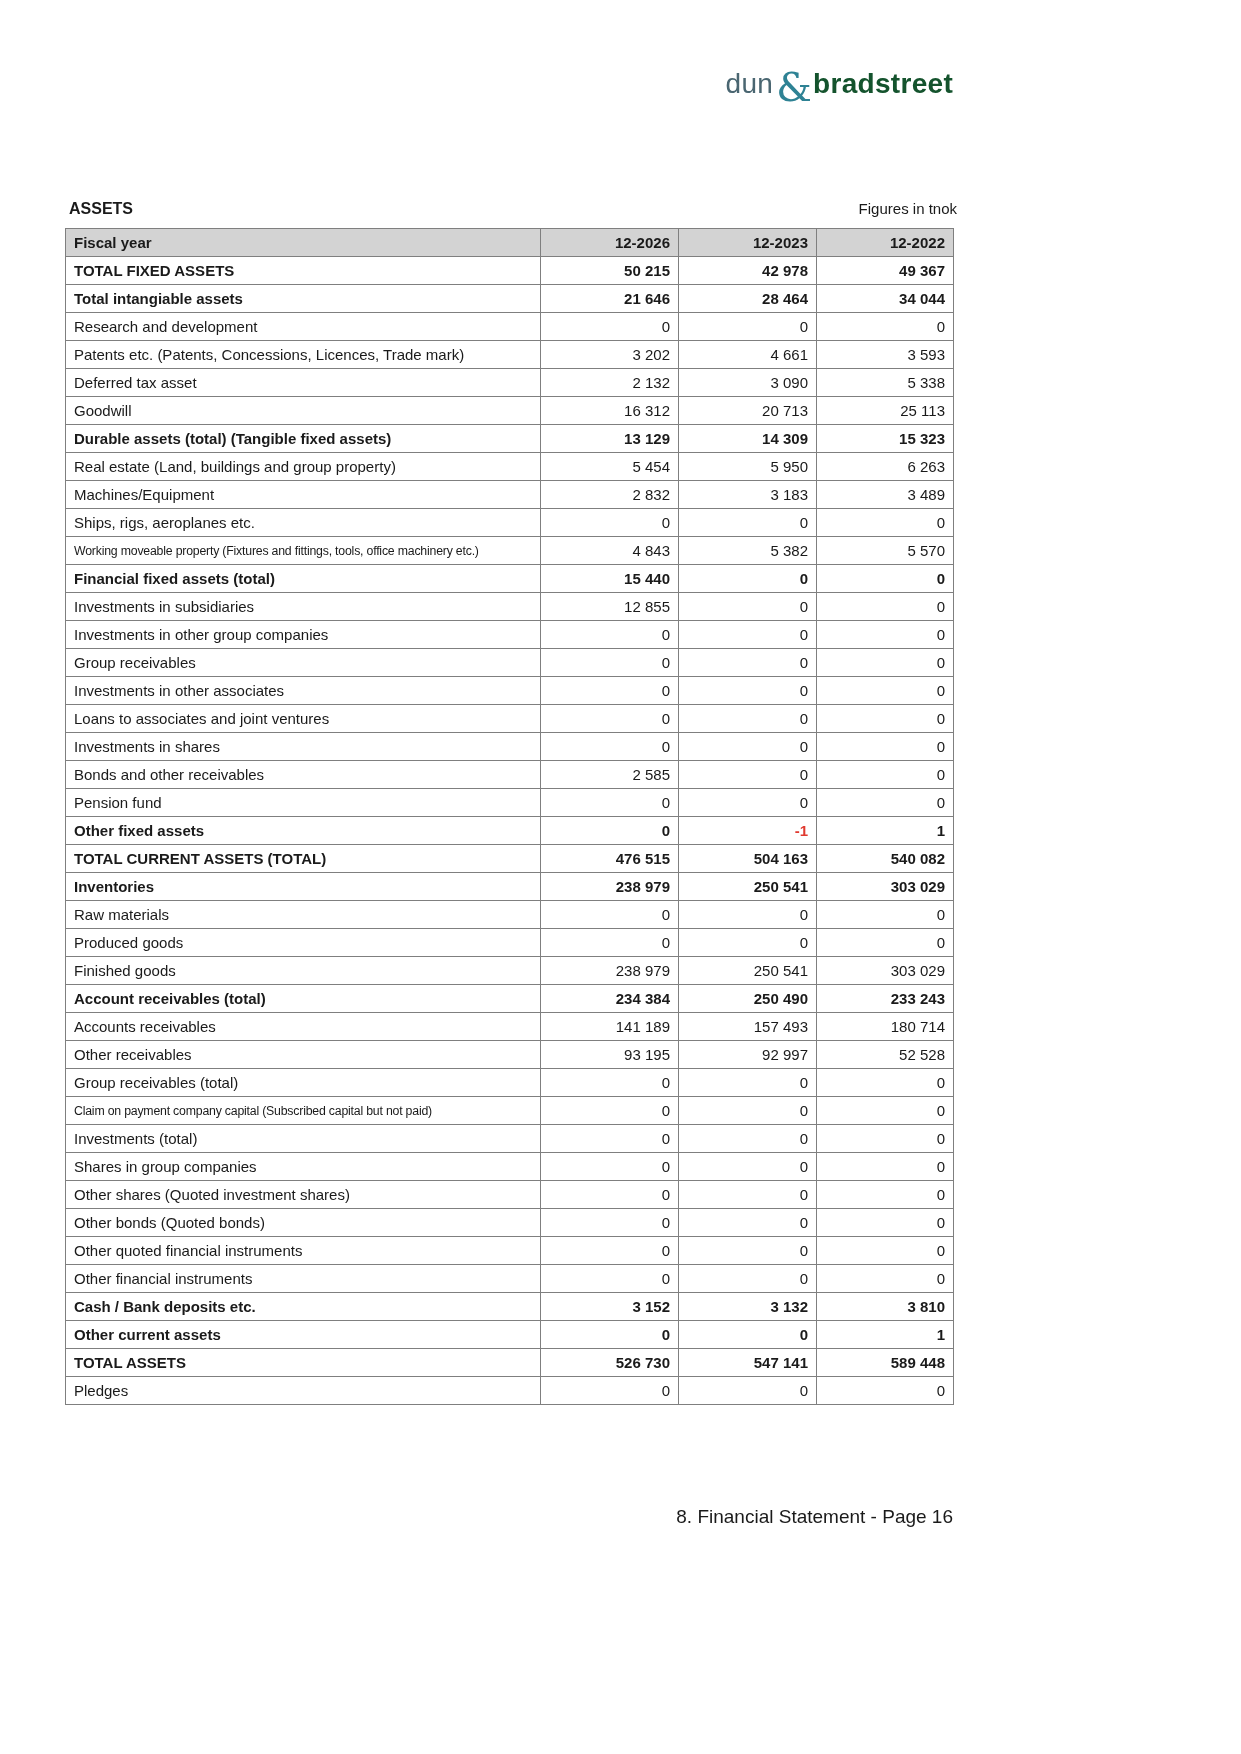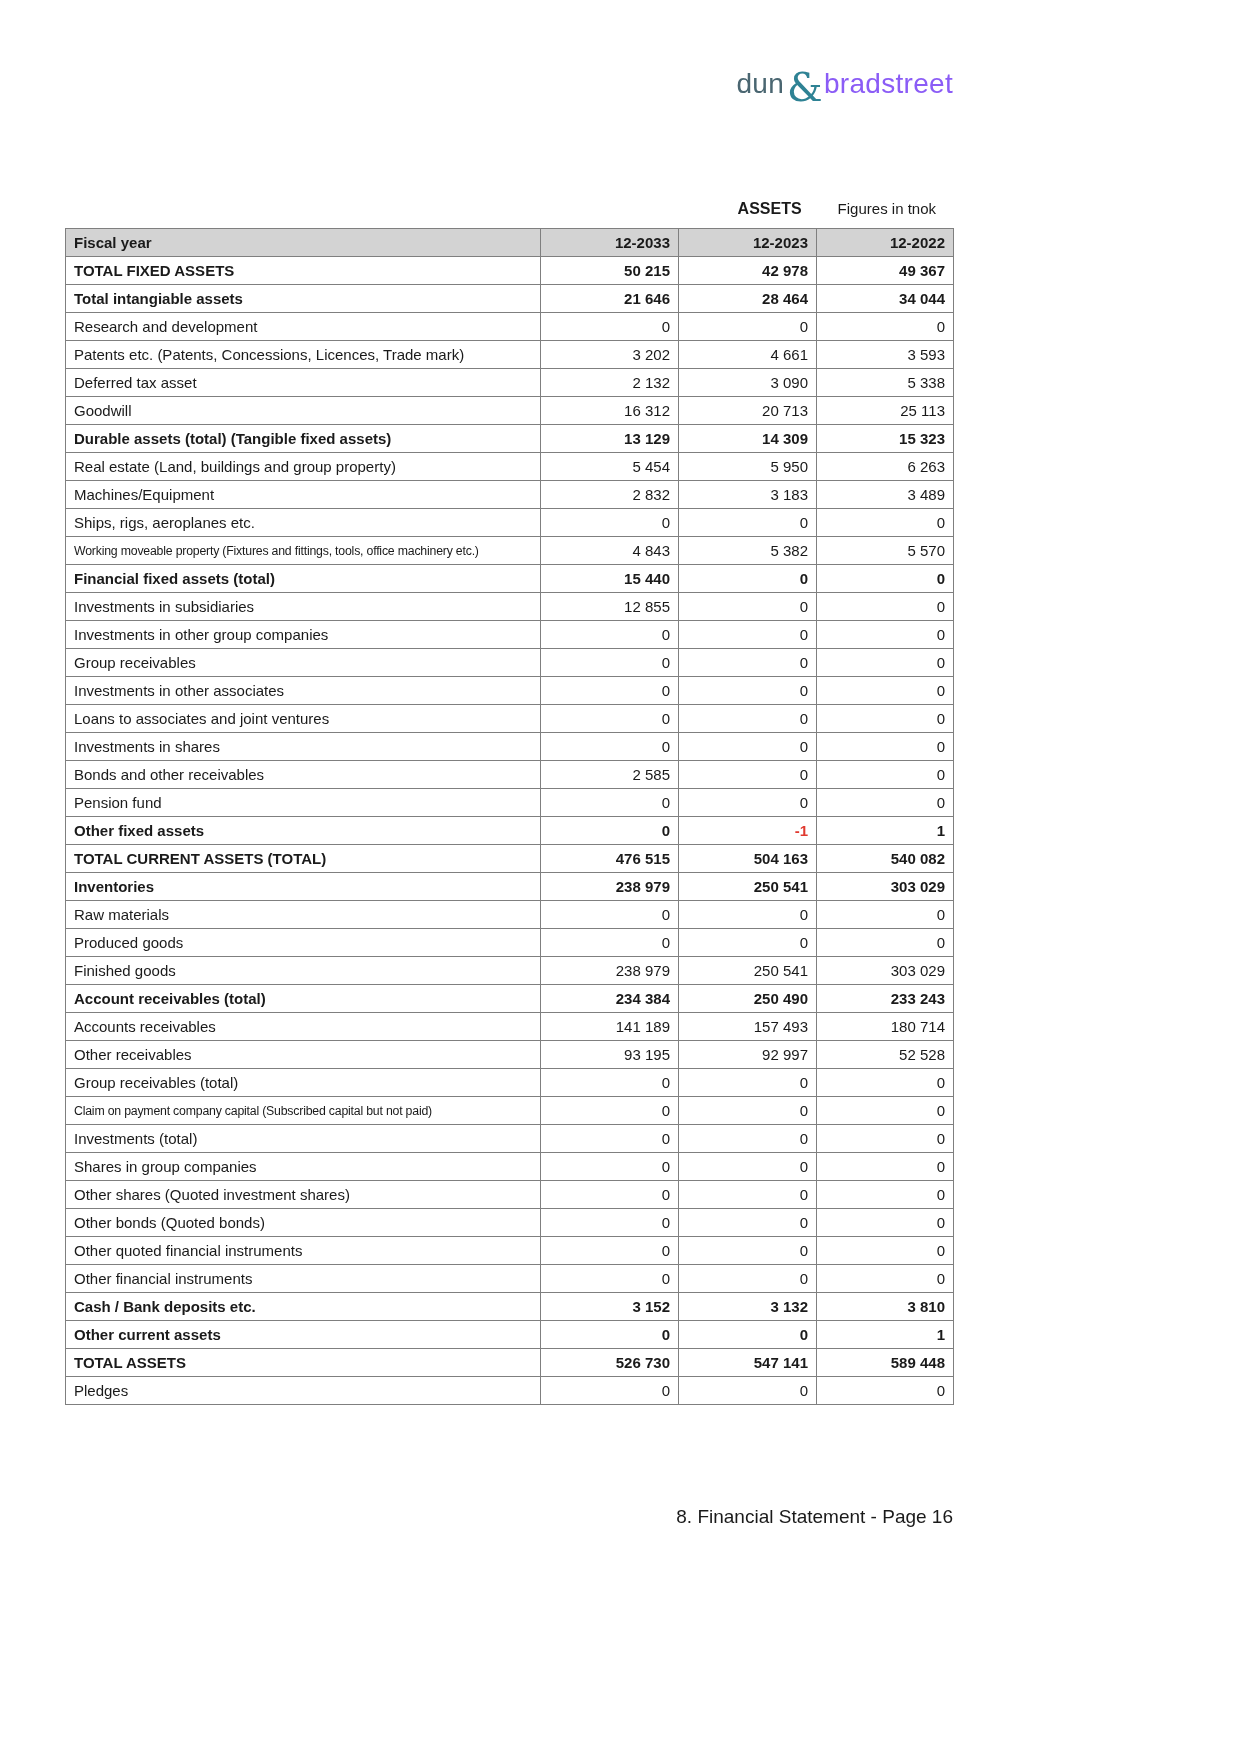--- a/index.html
+++ b/index.html
@@ -28,30 +28,30 @@
   .logo .dun { color: #4a6671; font-weight: 400; }
   .logo .amp {
     color: #2e8294;
     font-family: "DejaVu Serif", serif;
     font-size: 40px;
     line-height: 0;
     margin: 0 1px 0 3px;
     position: relative;
     top: 3px;
   }
-  .logo .bradstreet { color: #8b5cf6; font-weight: 400; }
+  .logo .bradstreet { color: #14532d; font-weight: 700; }
 
   
   .title-row {
     position: absolute;
     top: 200px;
-    left: 48px;
+    left: 69px;
     width: 888px;
     display: flex;
-    justify-content: flex-end;
+    justify-content: space-between;
     align-items: baseline;
   }
   .title-row .assets-title { font-size: 16px; font-weight: bold; }
   .title-row .unit-note { font-size: 15px; font-weight: normal; padding-left: 36px; }
 
   
   table.fin {
     position: absolute;
     top: 228px;
     left: 65px;
@@ -114,21 +114,21 @@
   <table class="fin">
     <colgroup>
       <col class="c-label">
         <col class="c-y1">
         <col class="c-y2">
         <col class="c-y3">
     </colgroup>
     <thead>
       <tr>
         <th class="label-cell">Fiscal year</th>
-        <th class="num-cell">12-2033</th>
+        <th class="num-cell">12-2026</th>
         <th class="num-cell">12-2023</th>
         <th class="num-cell">12-2022</th>
       </tr>
     </thead>
     <tbody id="table-body">
         <tr class="bold">
     <td class="label-cell">TOTAL FIXED ASSETS</td>
     <td class="num-cell">50 215</td>
     <td class="num-cell">42 978</td>
     <td class="num-cell">49 367</td>

